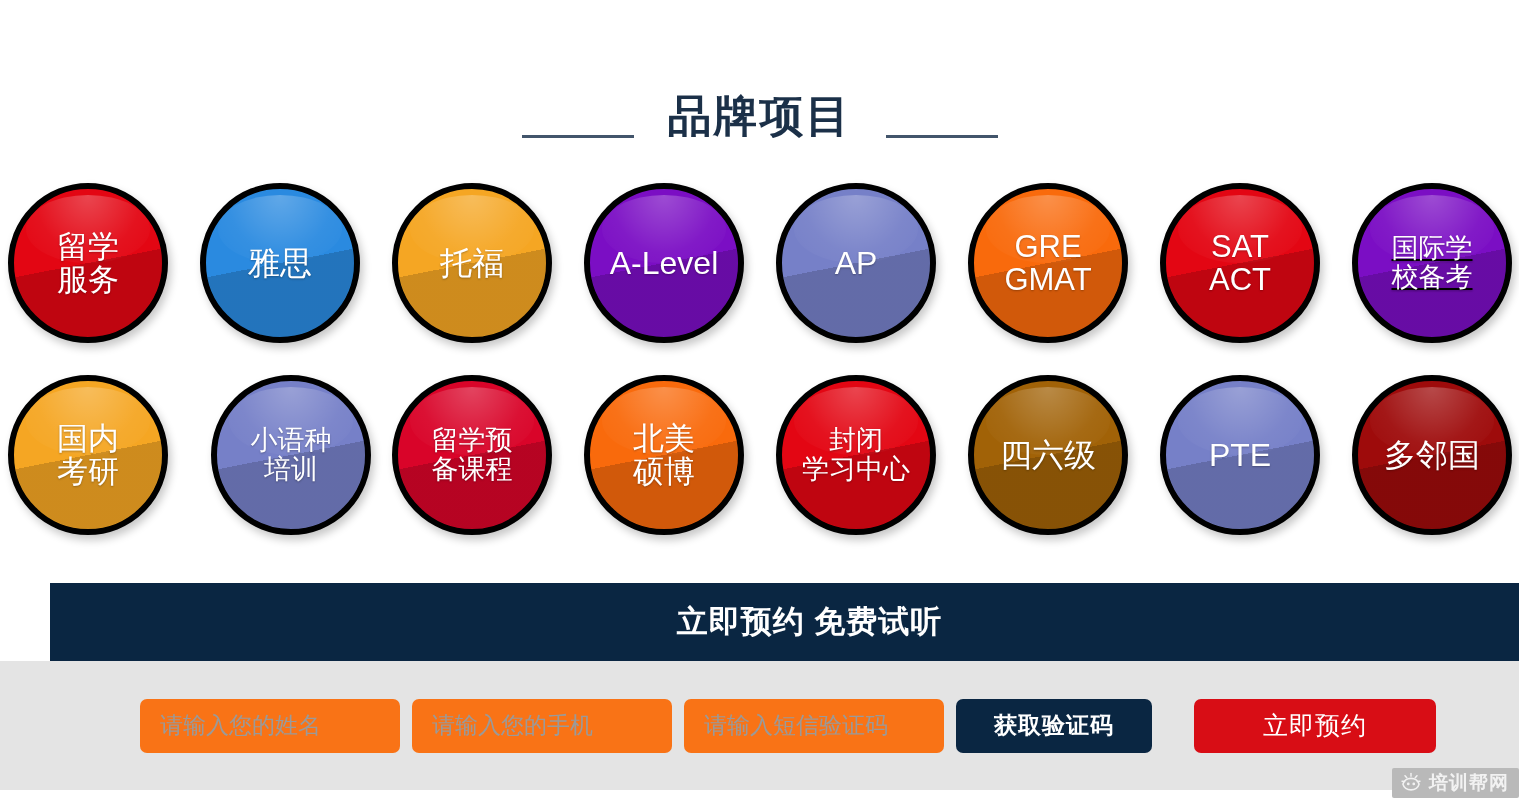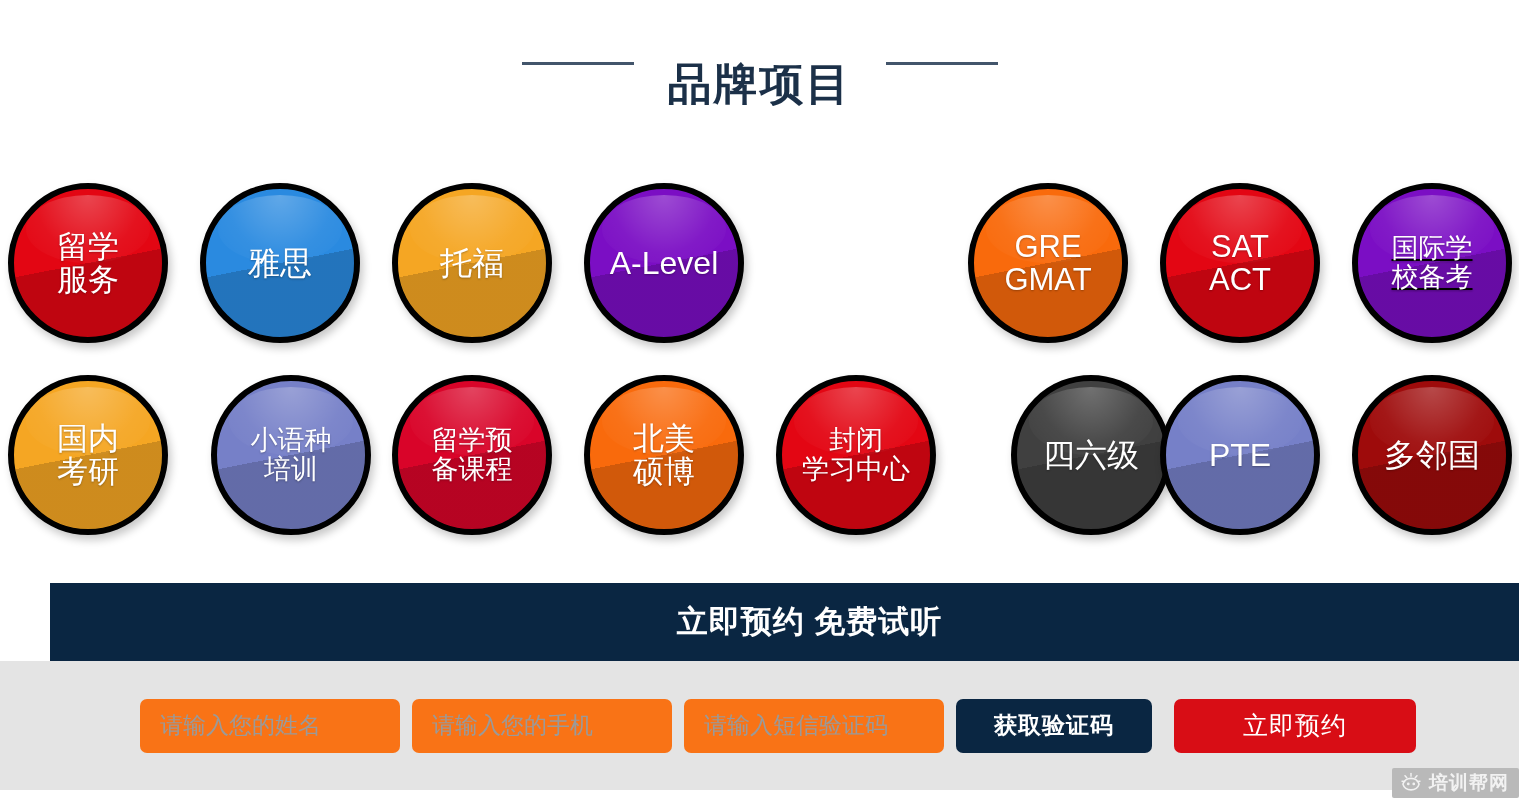--- a/index.html
+++ b/index.html
@@ -16,21 +16,21 @@
   }
 
   
   .heading-row {
     position: absolute;
     top: 62px;
     left: 0;
     width: 1519px;
     height: 76px;
     display: flex;
-    align-items: flex-start;
+    align-items: flex-end;
     justify-content: center;
     gap: 0;
   }
   .heading-rule {
     width: 112px;
     height: 3px;
     background: #42556b;
     flex: 0 0 auto;
   }
   .heading-title {
@@ -167,21 +167,21 @@
     border: none;
     border-radius: 7px;
     font-size: 23px;
     font-weight: bold;
     color: #ffffff;
     cursor: pointer;
     font-family: "Liberation Sans", "DejaVu Sans", sans-serif;
     letter-spacing: 1px;
   }
   .btn-code   { width: 196px; background: #0a2642; }
-  .btn-submit { width: 242px; background: #d80d15; font-weight: normal; font-size: 25px; margin-left: 10px; }
+  .btn-submit { width: 242px; background: #d80d15; font-weight: normal; font-size: 25px; margin-left: 30px; }
 
   
   .watermark {
     position: absolute;
     right: 0;
     bottom: 6px;
     height: 30px;
     background: #b9b9b9;
     display: flex;
     align-items: center;
@@ -214,20 +214,23 @@
       </div>
       <div class="bubble" style="left: 192px; background: rgb(42, 138, 224);">
         <span class="label cn1">雅思</span>
       </div>
       <div class="bubble" style="left: 384px; background: rgb(245, 166, 35);">
         <span class="label cn1">托福</span>
       </div>
       <div class="bubble" style="left: 576px; background: rgb(123, 14, 196);">
         <span class="label en">A-Level</span>
       </div>
+      <div class="bubble" style="left: 768px; background: rgb(118, 128, 200);">
+        <span class="label en">AP</span>
+      </div>
       <div class="bubble" style="left: 960px; background: rgb(249, 106, 12);">
         <span class="label en2">GRE
 GMAT</span>
       </div>
       <div class="bubble" style="left: 1152px; background: rgb(227, 6, 19);">
         <span class="label en2">SAT
 ACT</span>
       </div>
       <div class="bubble" style="left: 1344px; background: rgb(123, 14, 196); text-decoration: underline;">
         <span class="label cn-sm">国际学
@@ -248,21 +251,21 @@
 备课程</span>
       </div>
       <div class="bubble" style="left: 576px; background: rgb(249, 106, 12); align-items: center;">
         <span class="label cn2">北美
 硕博</span>
       </div>
       <div class="bubble" style="left: 768px; background: rgb(227, 6, 19);">
         <span class="label cn-sm">封闭
 学习中心</span>
       </div>
-      <div class="bubble" style="left: 1003px; background: #404040;">
+      <div class="bubble" style="left: 960px; background: #a16207;">
         <span class="label cn1">四六级</span>
       </div>
       <div class="bubble" style="left: 1152px; background: rgb(118, 128, 200);">
         <span class="label en">PTE</span>
       </div>
       <div class="bubble" style="left: 1344px; background: rgb(158, 11, 11);">
         <span class="label cn1">多邻国</span>
       </div>
     </div>
 </div>

